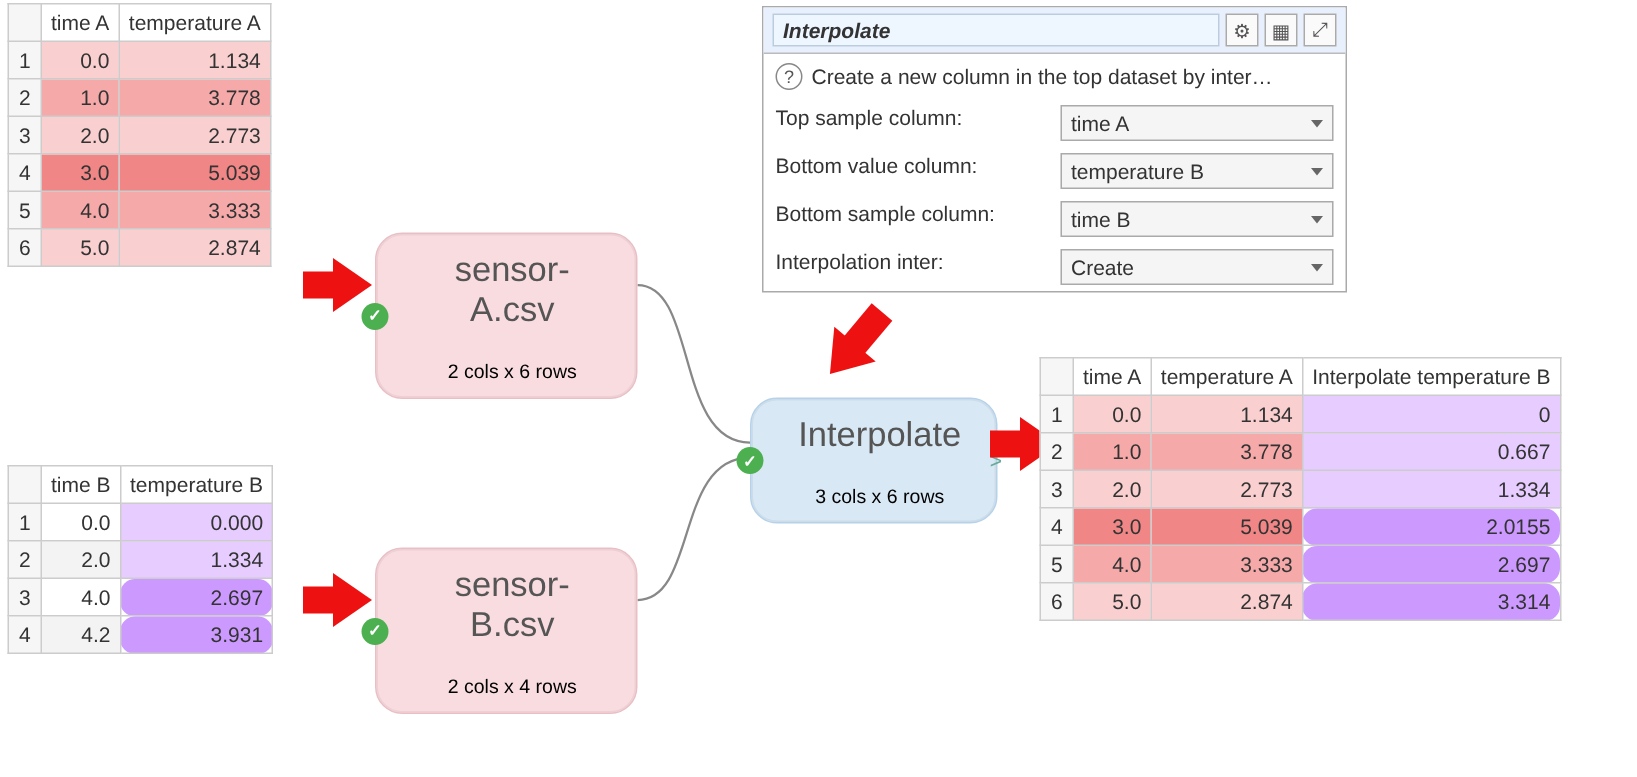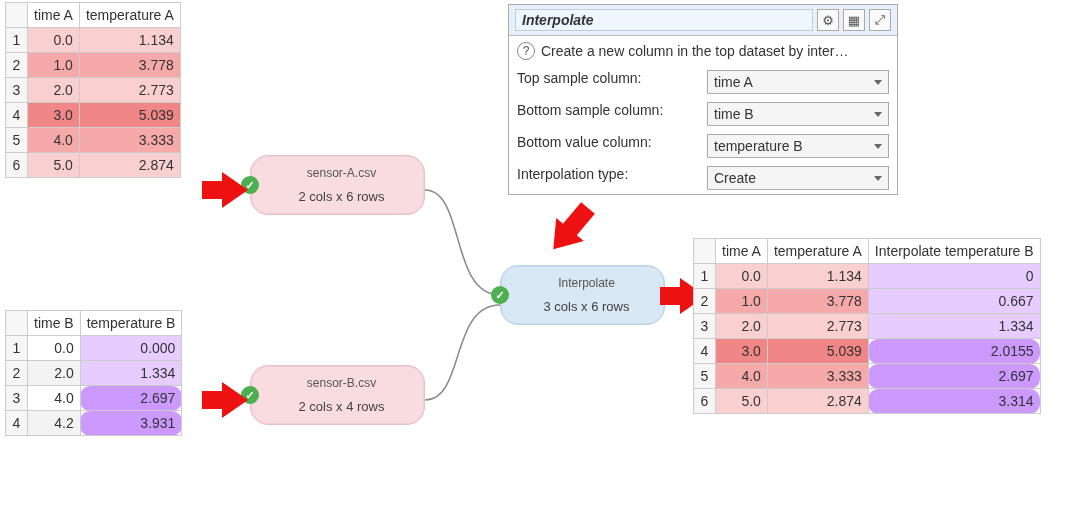--- a/index.html
+++ b/index.html
@@ -45,22 +45,22 @@
   td.pur2 { background: #cc99ff !important; border-radius: 10px; }
 
   
   .node {
     position: absolute;
     border-radius: 18px;
     padding: 10px 22px 10px 30px;
     text-align: center;
     box-shadow: inset 0 0 0 1px rgba(0,0,0,.05);
   }
-  .node .title { font-size: 12px; color: #555; }
-  .node .sub { font-size: 13px; color: #404040; margin-top: 9px; }
+  .node .title { font-size: 23px; color: #555; }
+  .node .sub { font-size: 13px; color: #000000; margin-top: 20px; }
   .node.pink { background: #f9dce0; border: 1px solid #e9bfc6; }
   .node.blue { background: #d8e8f5; border: 1px solid #b5d2ea; }
   .port-left {
     position: absolute; left: -10px; top: 50%; transform: translateY(-50%);
     width: 18px; height: 18px; border-radius: 50%;
     background: #4caf50; display: flex; align-items:center; justify-content:center;
     color:#fff; font-size:11px; font-weight:bold;
   }
   .port-right {
     position: absolute; right: -4px; top: 50%; transform: translateY(-50%);
@@ -254,29 +254,29 @@
   </div>
   <div class="desc">
     <div class="qmark">?</div>
     <div>Create a new column in the top dataset by inter…</div>
   </div>
   <div class="row">
     <div class="lab">Top sample column:</div>
     <div class="combo">time A</div>
   </div>
   <div class="row">
+    <div class="lab">Bottom value column:</div>
+    <div class="combo">temperature B</div>
+  </div>
+  <div class="row">
     <div class="lab">Bottom sample column:</div>
     <div class="combo">time B</div>
   </div>
   <div class="row">
-    <div class="lab">Bottom value column:</div>
-    <div class="combo">temperature B</div>
-  </div>
-  <div class="row">
-    <div class="lab">Interpolation type:</div>
+    <div class="lab">Interpolation inter:</div>
     <div class="combo">Create</div>
   </div>
 </div>
 
 <table class="data abs" style="left:693px; top:238px;">
   <tbody>
       <tr>
     <th class="corner rowhdr"></th>
     <th>time A</th>
     <th>temperature A</th>

